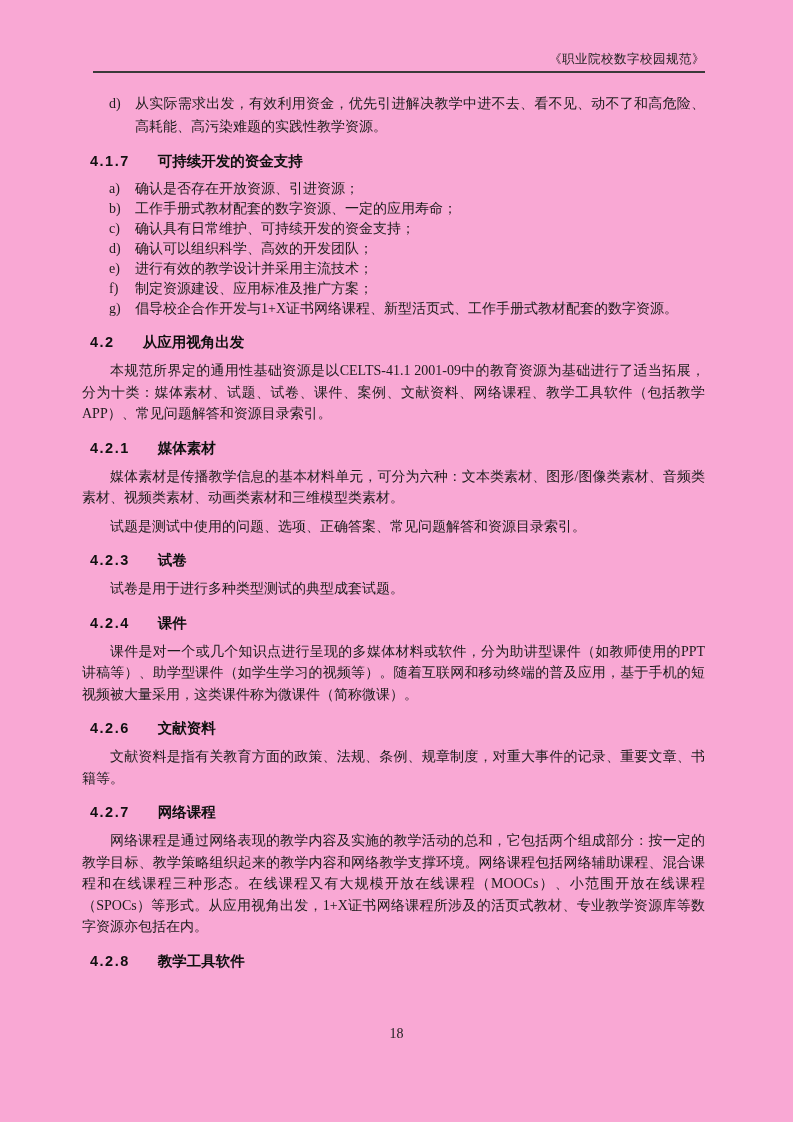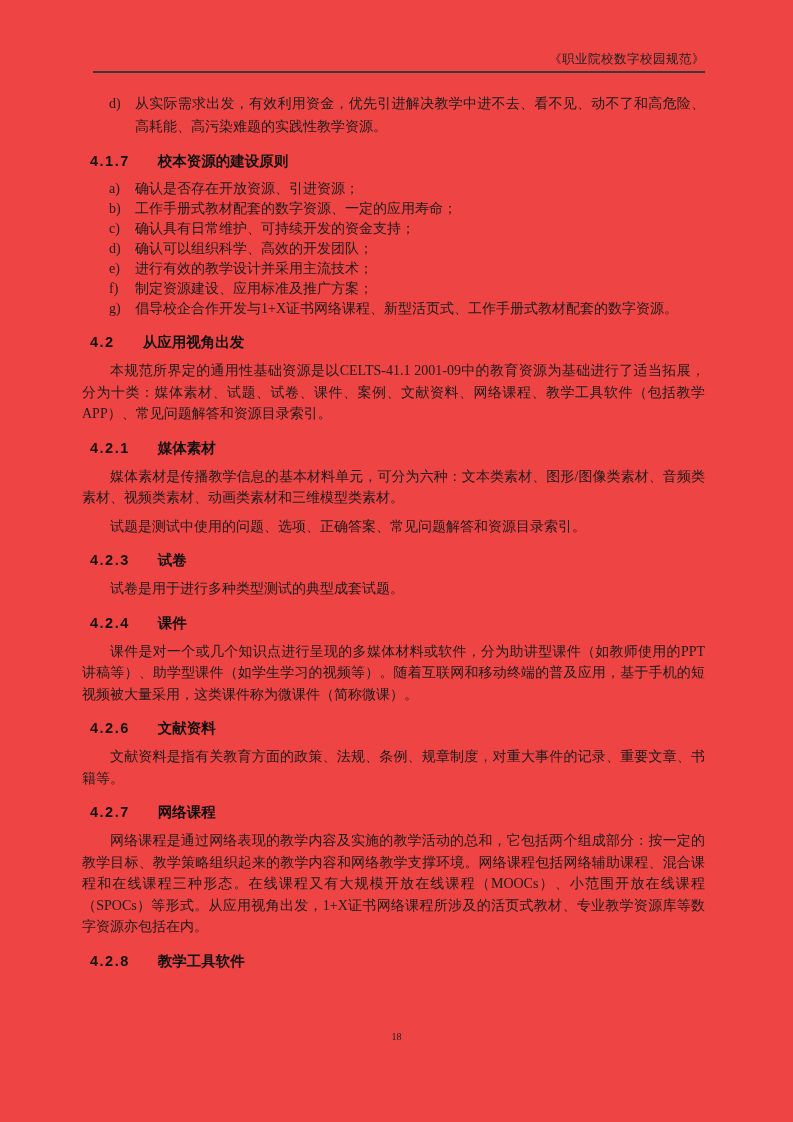--- a/index.html
+++ b/index.html
@@ -1,21 +1,21 @@
 <!DOCTYPE html>
 <html lang="zh"><head>
 <meta charset="utf-8">
 <style>
   html, body { margin: 0; padding: 0; background: #ffffff; }
   .page {
     position: relative;
     width: 793px;
     height: 1122px;
     margin: 0 auto;
-    background: #ef4444;
+    background: #f9a8d4;
     box-sizing: border-box;
     padding: 0 88px 0 82px;
     font-family: "Liberation Serif", "DejaVu Serif", serif;
     color: #1c1c1c;
     overflow: hidden;
   }
   .page-header {
     margin-left: 11px;
     padding-top: 52px;
     padding-bottom: 4px;
@@ -52,21 +52,21 @@
     text-indent: 2em;
     text-align: justify;
     margin: 0 0 7px 0;
   }
   .page-footer {
     position: absolute;
     left: 0;
     right: 0;
     bottom: 80px;
     text-align: center;
-    font-size: 10px;
+    font-size: 14px;
     color: #222;
   }
 </style>
 </head>
 <body>
 
 <div class="page">
 
   <header class="page-header">
     <span>《职业院校数字校园规范》</span>
@@ -74,21 +74,21 @@
 
   <main class="content">
 
     <div class="li item-d">
       <span class="marker">d)</span>
       <span>从实际需求出发，有效利用资金，优先引进解决教学中进不去、看不见、动不了和高危险、高耗能、高污染难题的实践性教学资源。</span>
     </div>
 
     <h2 class="heading">
       <span class="num">4.1.7</span>
-      <span>校本资源的建设原则</span>
+      <span>可持续开发的资金支持</span>
     </h2>
 
     <div class="plist">
       <div class="li">
         <span class="marker">a)</span>
         <span>确认是否存在开放资源、引进资源；</span>
       </div>
       <div class="li">
         <span class="marker">b)</span>
         <span>工作手册式教材配套的数字资源、一定的应用寿命；</span>

